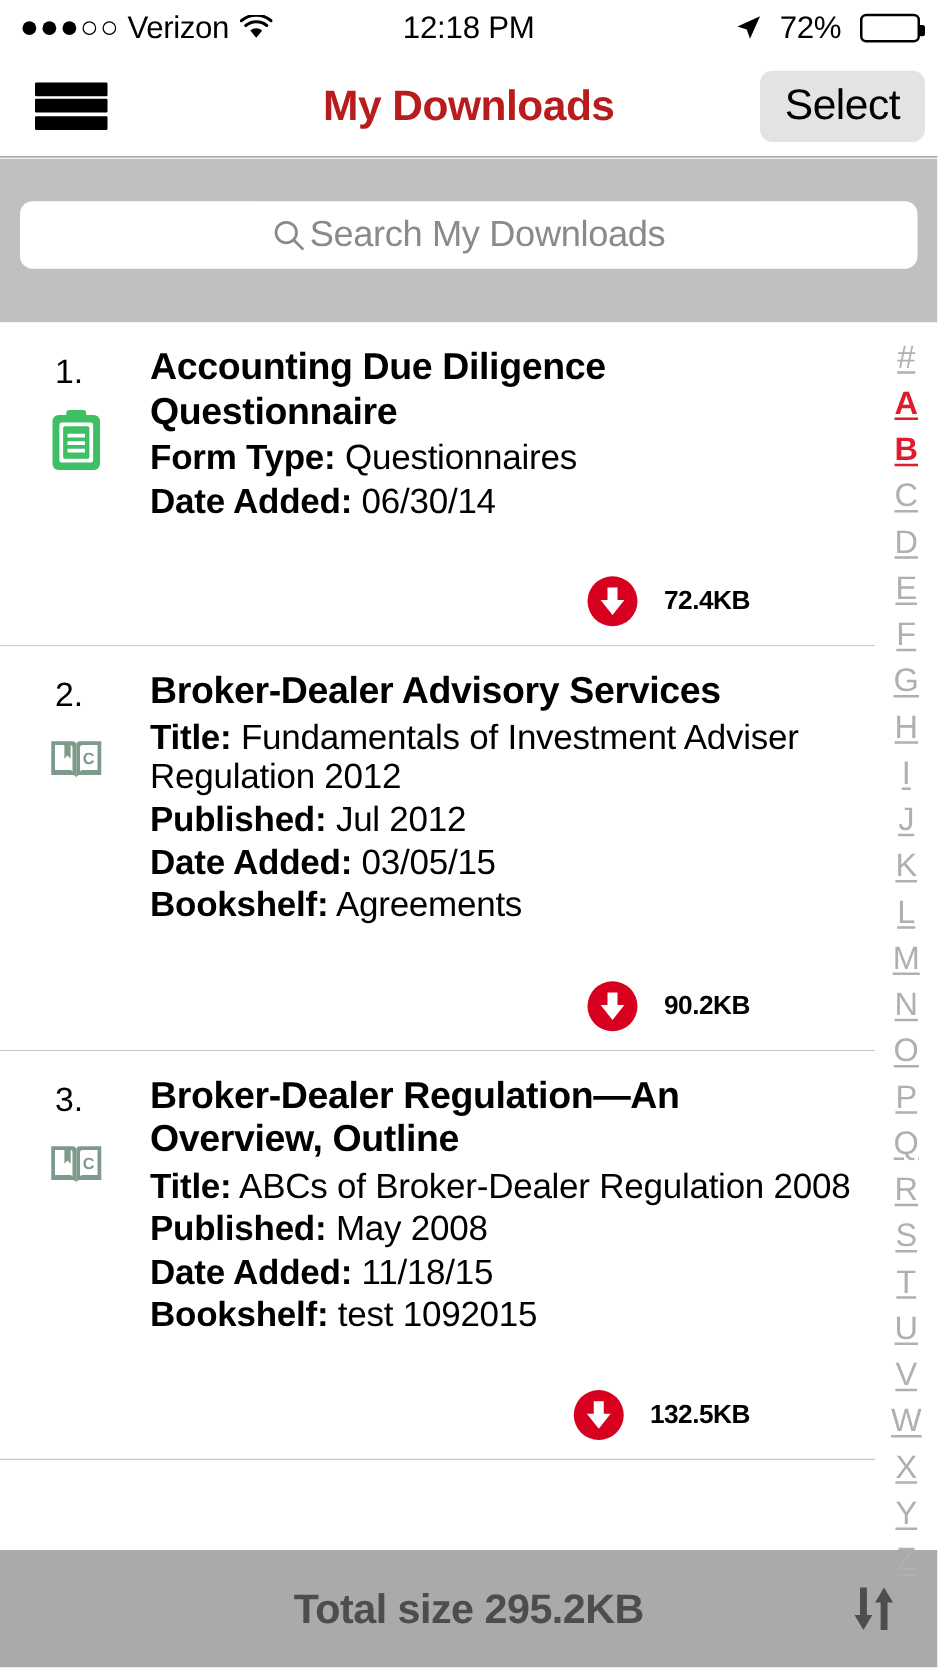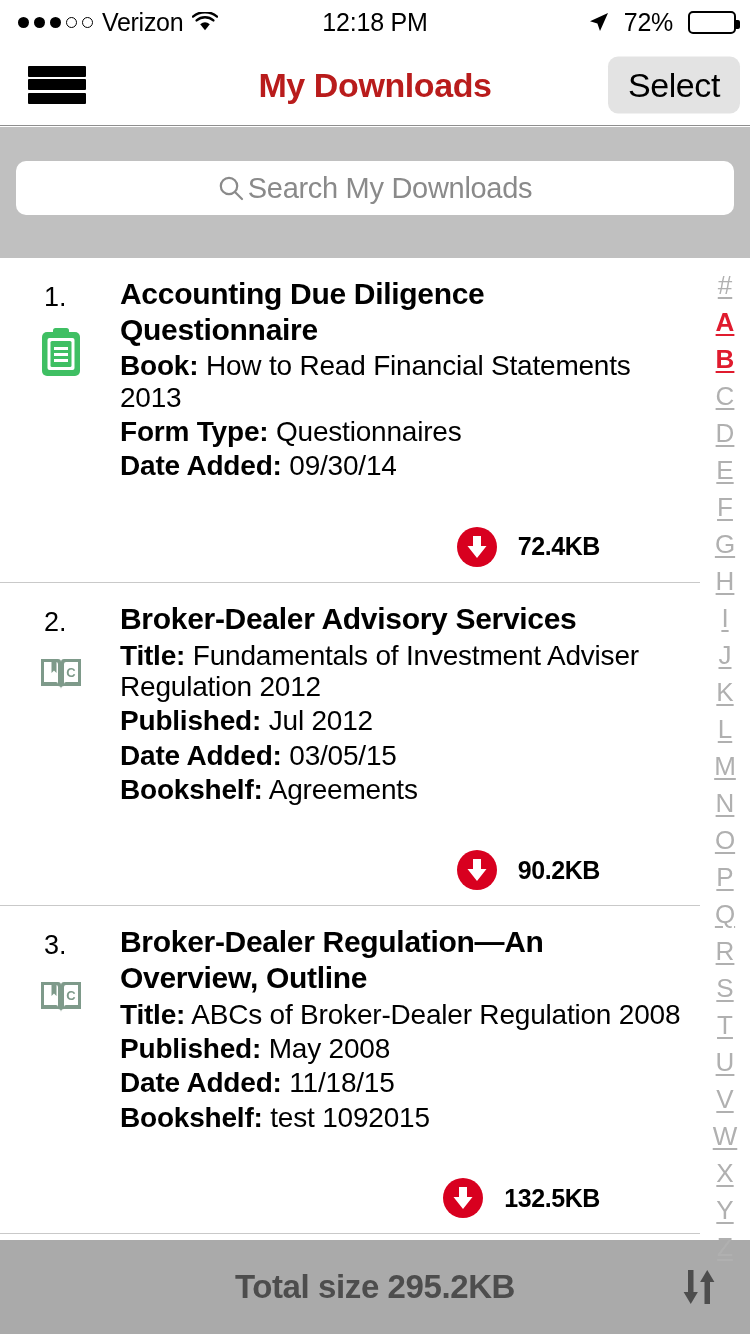--- a/index.html
+++ b/index.html
@@ -78,21 +78,21 @@
   }
   .row { position:relative; background:#fff; border-bottom:1px solid #c9c9c9; padding:18px 0 14px 0; }
   .row-num { position:absolute; left:44px; top:24px; font-size:27px; color:#000; }
   .row-icon { position:absolute; left:38px; top:68px; width:46px; height:52px; }
   .row-body { margin-left:120px; padding-right:14px; }
   .row-title { font-size:30px; font-weight:bold; color:#000; line-height:1.19; letter-spacing:-0.3px; }
   .meta { font-size:28px; color:#000; line-height:1.12; margin-top:3px; letter-spacing:-0.2px; }
   .meta b { font-weight:bold; }
   .row-foot { display:flex; align-items:center; justify-content:flex-end; gap:20px; margin-top:44px; padding-right:86px; }
   .dl-badge { width:42px; height:42px; flex:0 0 auto; }
-  .size { font-size:25px; font-weight:bold; color:#000; letter-spacing:-0.4px; }
+  .size { font-size:21px; font-weight:bold; color:#000; letter-spacing:-0.4px; }
 
   
   .indexbar {
     position:absolute; top:258px; right:0; width:50px; bottom:94px;
     display:flex; flex-direction:column; align-items:center;
     justify-content:flex-start; padding-top:14px; background:#fff; z-index:5;
   }
   .idx {
     font-size:26px; line-height:1; color:#b0b0b0; text-decoration:underline;
     text-underline-offset:3px; margin-bottom:11px; width:34px; text-align:center;
@@ -177,23 +177,22 @@
             <rect x="4" y="6" width="38" height="44" rx="5" fill="#3fbf63"></rect>
             <rect x="9.5" y="12" width="27" height="32" rx="2" fill="#fff"></rect>
             <rect x="12.5" y="15" width="21" height="26" rx="1.5" fill="#3fbf63"></rect>
             <rect x="15" y="2" width="16" height="8" rx="2.5" fill="#3fbf63"></rect>
             <rect x="16" y="21" width="14" height="3" fill="#fff"></rect>
             <rect x="16" y="27" width="14" height="3" fill="#fff"></rect>
             <rect x="16" y="33" width="14" height="3" fill="#fff"></rect>
           </svg></div>
         <div class="row-body">
           <div class="row-title">Accounting Due Diligence Questionnaire</div>
-          <div class="meta"><b>Book:</b> <span>How to Read Financial Statements 2013</span></div>
           <div class="meta"><b>Form Type:</b> <span>Questionnaires</span></div>
-          <div class="meta"><b>Date Added:</b> <span>09/30/14</span></div>
+          <div class="meta"><b>Date Added:</b> <span>06/30/14</span></div>
           <div class="row-foot">
             <span class="dl-badge"><svg viewBox="0 0 42 42" width="42" height="42">
                 <circle cx="21" cy="21" r="20" fill="#d8001f"></circle>
                 <path d="M21 32 L11.5 20 H17 V10 H25 V20 H30.5 Z" fill="#fff"></path>
               </svg></span>
             <span class="size">72.4KB</span>
           </div>
         </div>
       </div>
       <div class="row">

